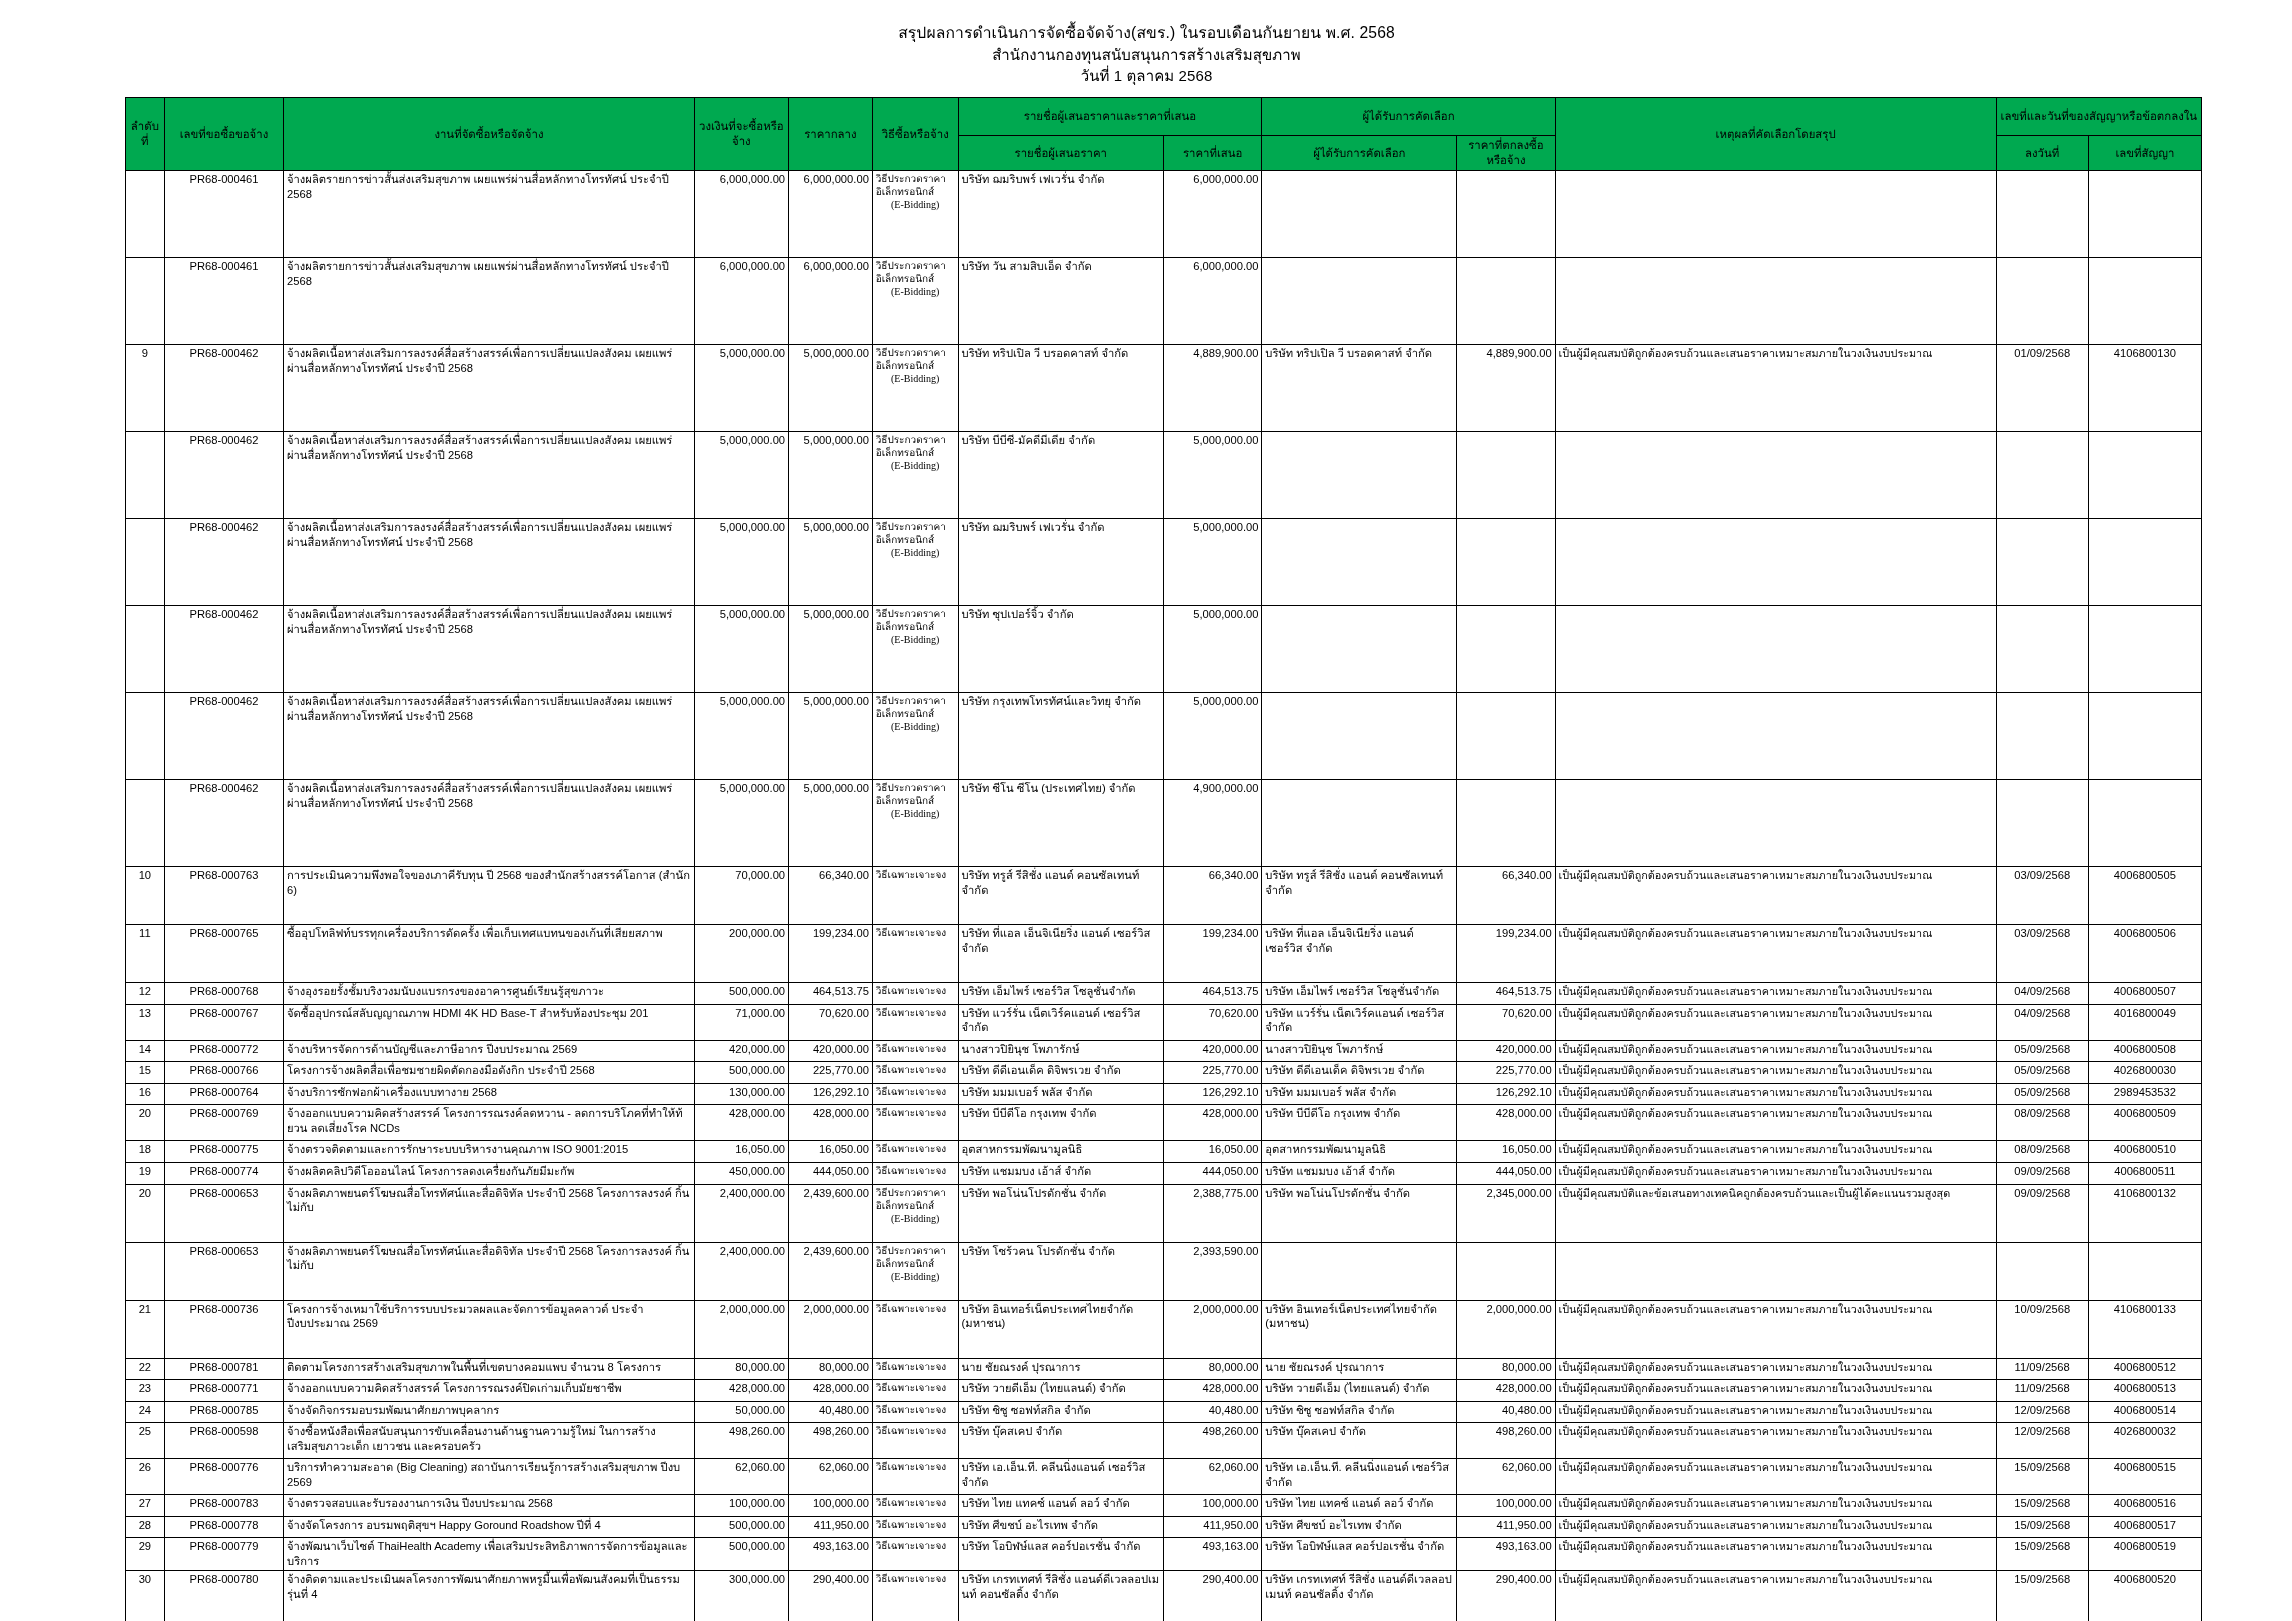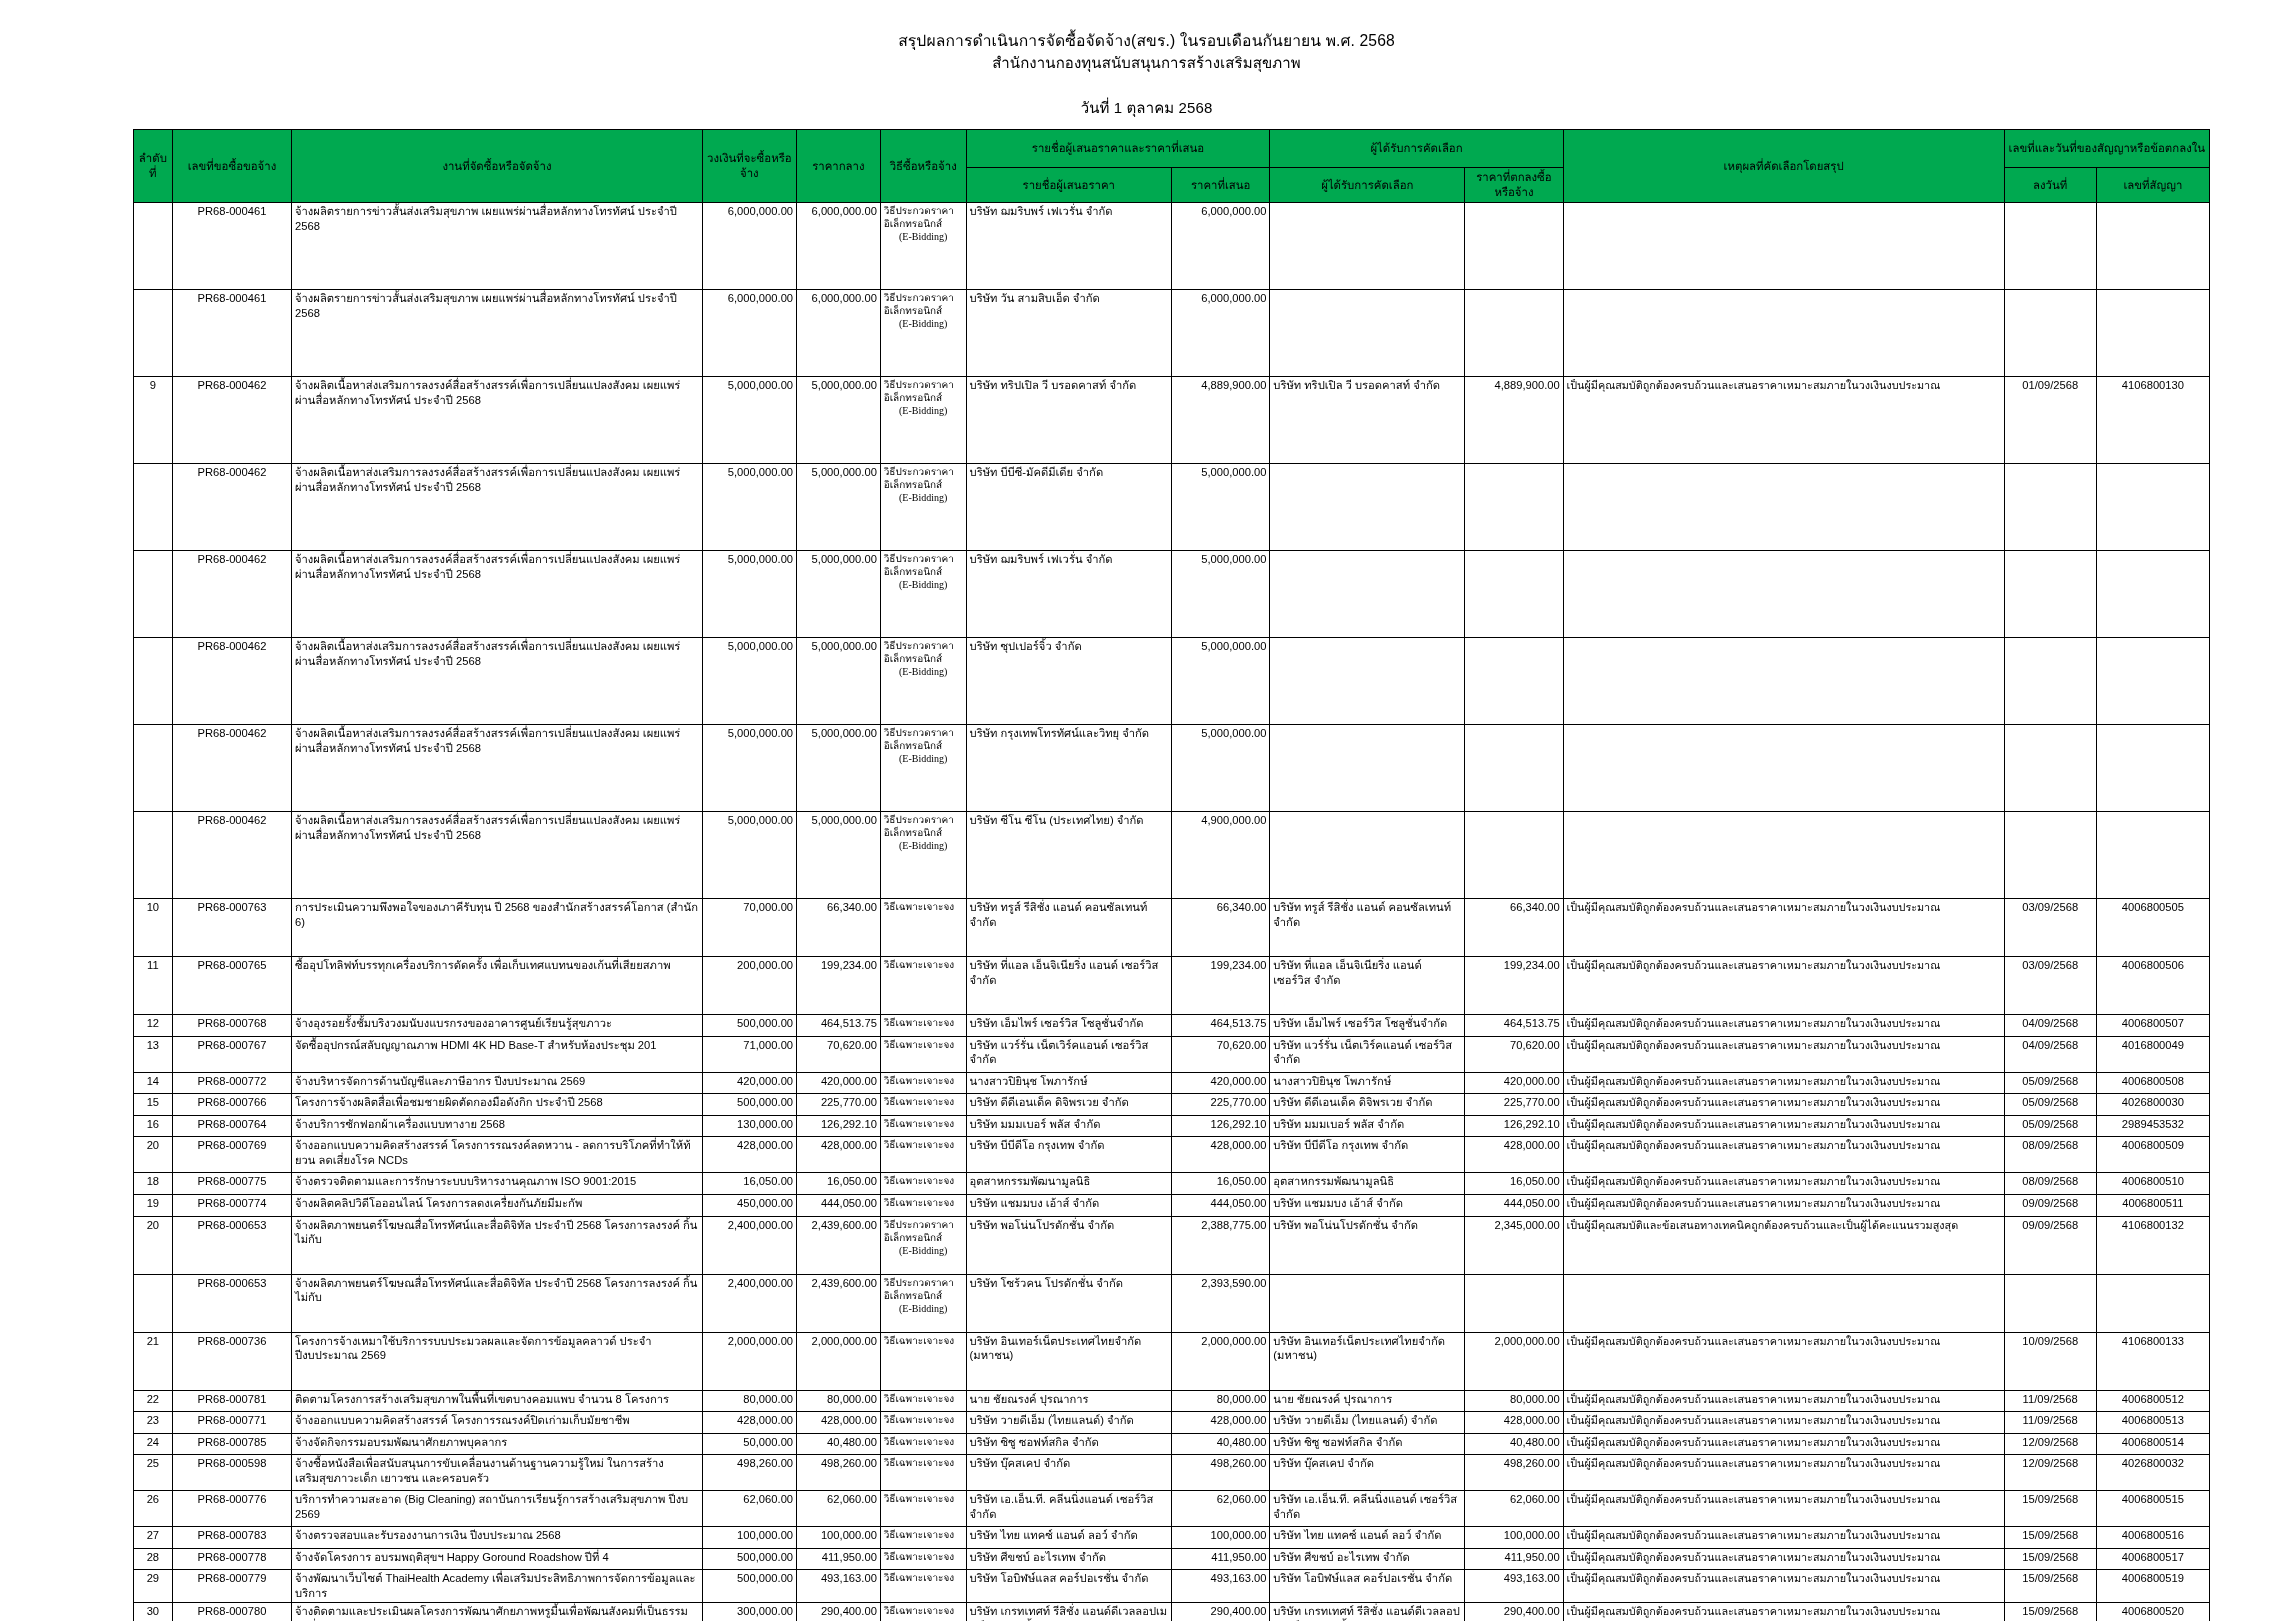--- a/index.html
+++ b/index.html
@@ -13,34 +13,34 @@
     height: 1621px;
     font-family: "Liberation Sans", "DejaVu Sans", sans-serif;
     color: #000000;
     overflow: hidden;
   }
   .page {
     position: relative;
     width: 2293px;
     height: 1252px;
     box-sizing: border-box;
-    padding: 8px;
+    padding: 0;
   }
   .doc-header {
     text-align: center;
     padding-top: 21.6px;
   }
   .doc-header .line {
     line-height: 1.42;
     font-size: 15px;
     letter-spacing: 0.1px;
   }
   .doc-header .line1 { font-size: 15.7px; }
   .doc-header .line2 { font-size: 15px; text-align: center; }
-  .doc-header .line3 { font-size: 15px; margin-top: 24px; }
+  .doc-header .line3 { font-size: 15px; }
 
   .table-wrap {
     margin: 10.8px 0 0 0;
     padding-left: 125px;
     padding-right: 90px;
   }
   table.grid {
     border-collapse: collapse;
     table-layout: fixed;
     width: 2077px;

